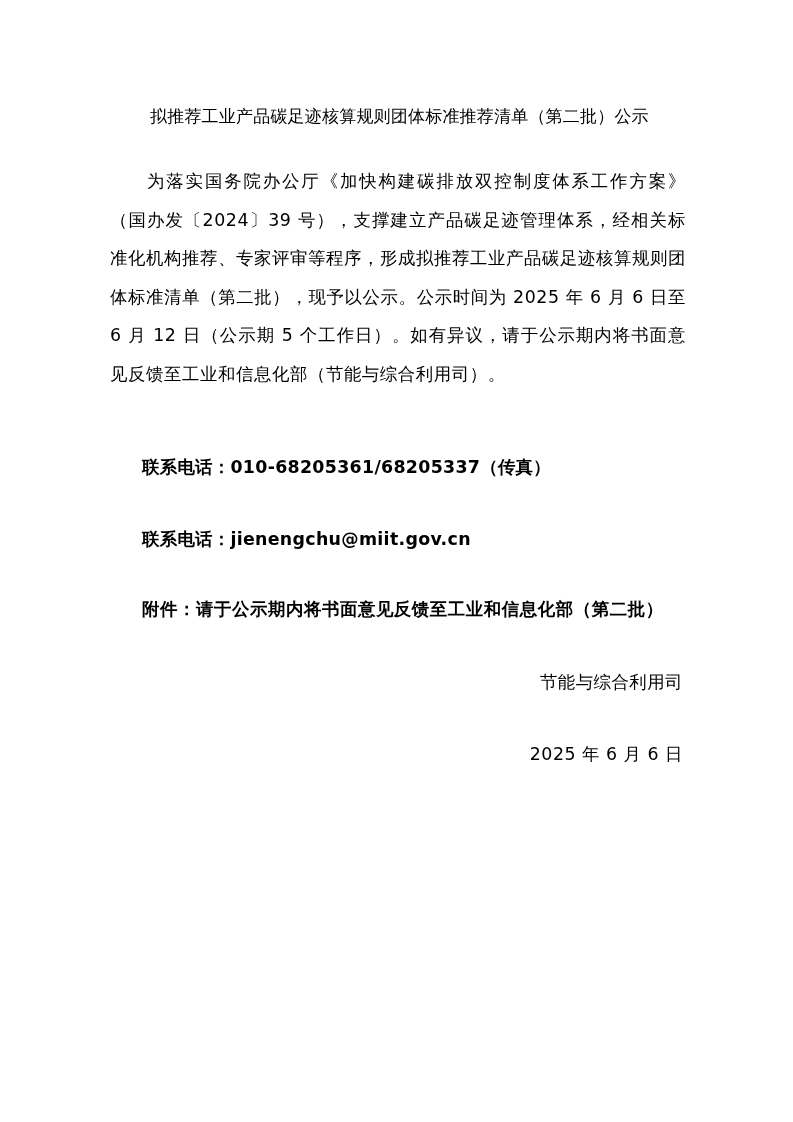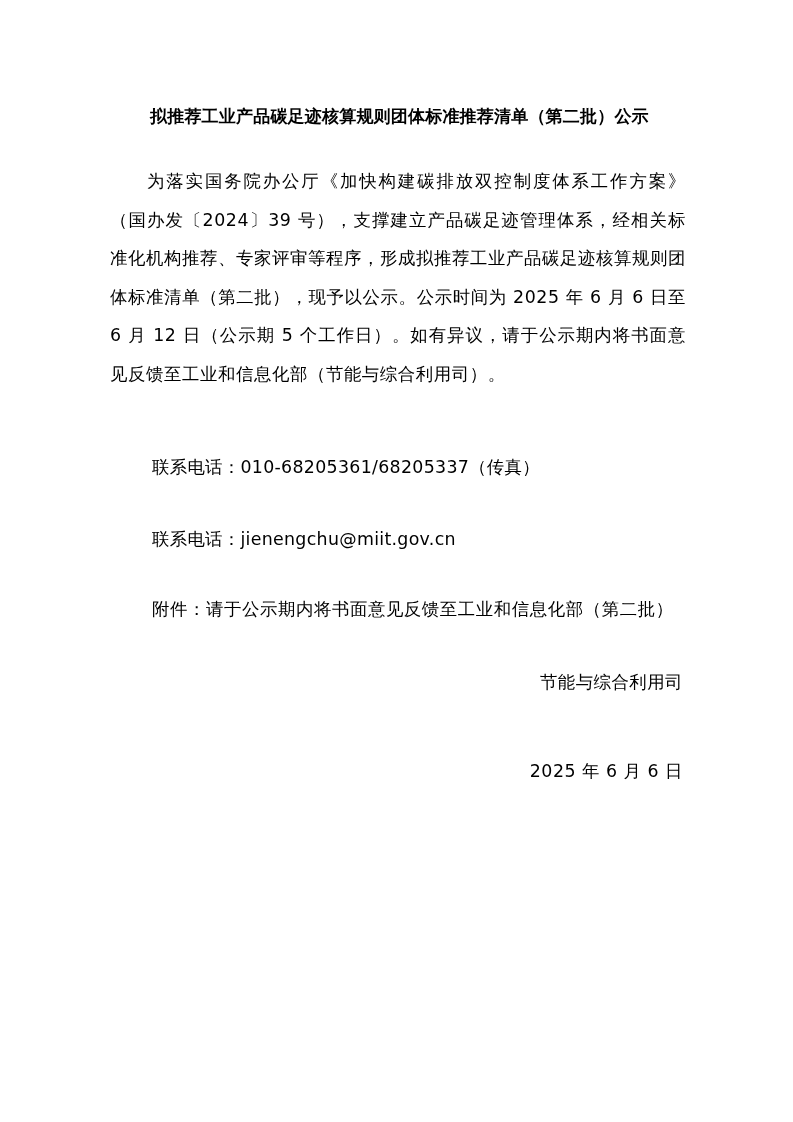--- a/index.html
+++ b/index.html
@@ -21,58 +21,59 @@
       width: 793px;
       height: 1122px;
       background: #ffffff;
     }
     .title {
       position: absolute;
       left: 150px;
       top: 104px;
       width: 540px;
       font-size: 17px;
-      font-weight: bold;
+      font-weight: normal;
       line-height: 24px;
       white-space: nowrap;
       letter-spacing: 0.2px;
     }
     .body-para {
       position: absolute;
       left: 110px;
       top: 162px;
       width: 576px;
       font-size: 17.4px;
       line-height: 38.5px;
       text-align: justify;
       text-indent: 37px;
       letter-spacing: 0.6px;
     }
     .line {
       position: absolute;
-      left: 152px;
+      left: 142px;
       font-size: 17.4px;
       line-height: 24px;
       white-space: nowrap;
       letter-spacing: 0.3px;
+      font-weight: bold;
     }
     .contact-phone { top: 455px; }
     .contact-email { top: 527px; }
     .attachment   { top: 597px; letter-spacing: 0.6px; }
     .right-line {
       position: absolute;
       right: 110px;
       font-size: 17.4px;
       line-height: 24px;
       white-space: nowrap;
       text-align: left;
       letter-spacing: 0.5px;
     }
     .signature { top: 670px; }
-    .date      { top: 742px; margin-top: 17px; }
+    .date      { top: 742px; }
   </style>
 </head>
 <body>
 
 <div class="page">
   <div class="title">拟推荐工业产品碳足迹核算规则团体标准推荐清单（第二批）公示</div>
 
   <div class="body-para">为落实国务院办公厅《加快构建碳排放双控制度体系工作方案》（国办发〔2024〕39 号），支撑建立产品碳足迹管理体系，经相关标准化机构推荐、专家评审等程序，形成拟推荐工业产品碳足迹核算规则团体标准清单（第二批），现予以公示。公示时间为 2025 年 6 月 6 日至 6 月 12 日（公示期 5 个工作日）。如有异议，请于公示期内将书面意见反馈至工业和信息化部（节能与综合利用司）。</div>
 
   <div class="line contact-phone">联系电话：010-68205361/68205337（传真）</div>

